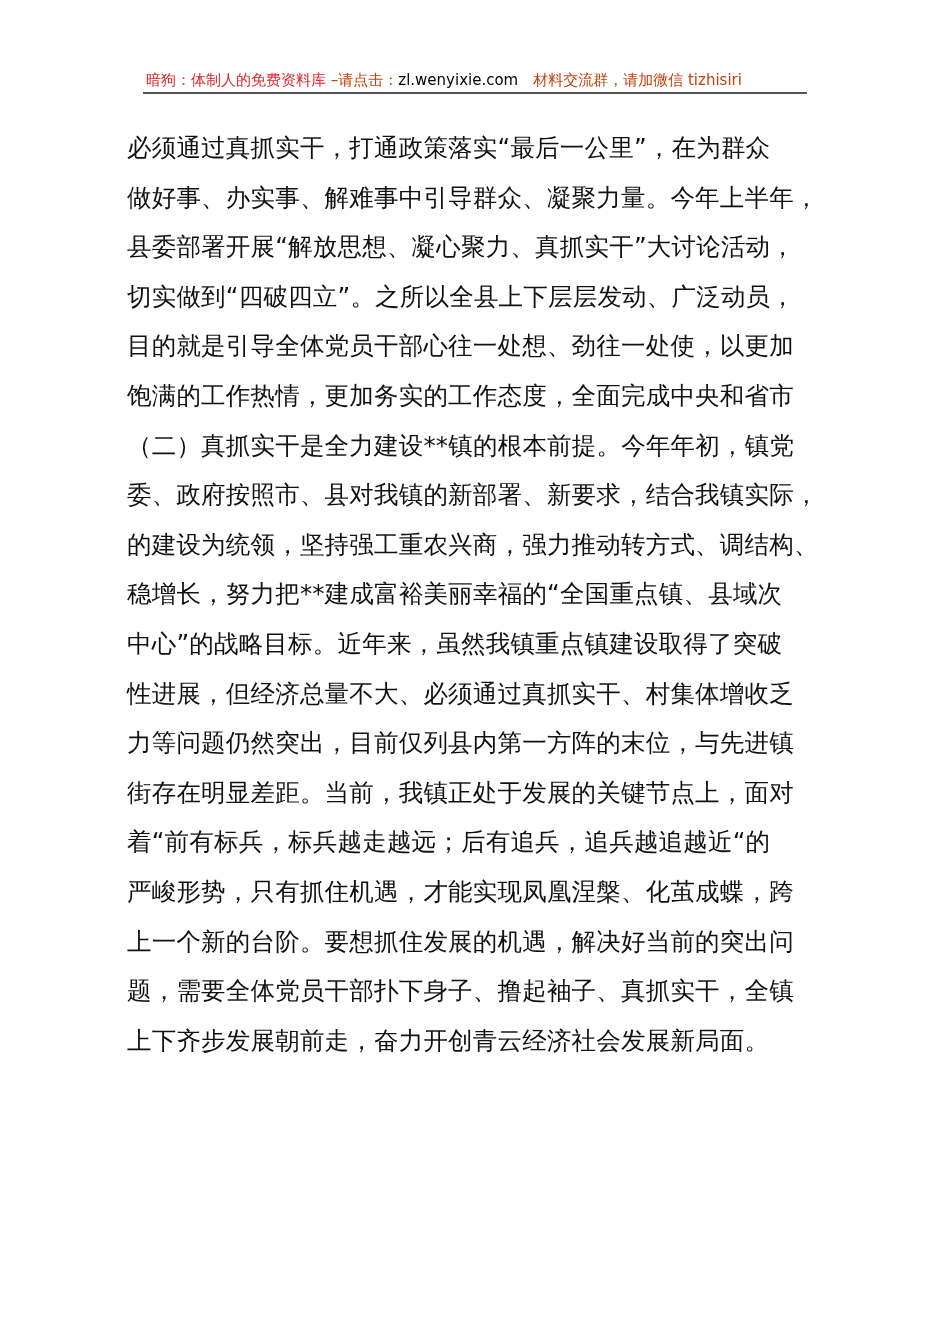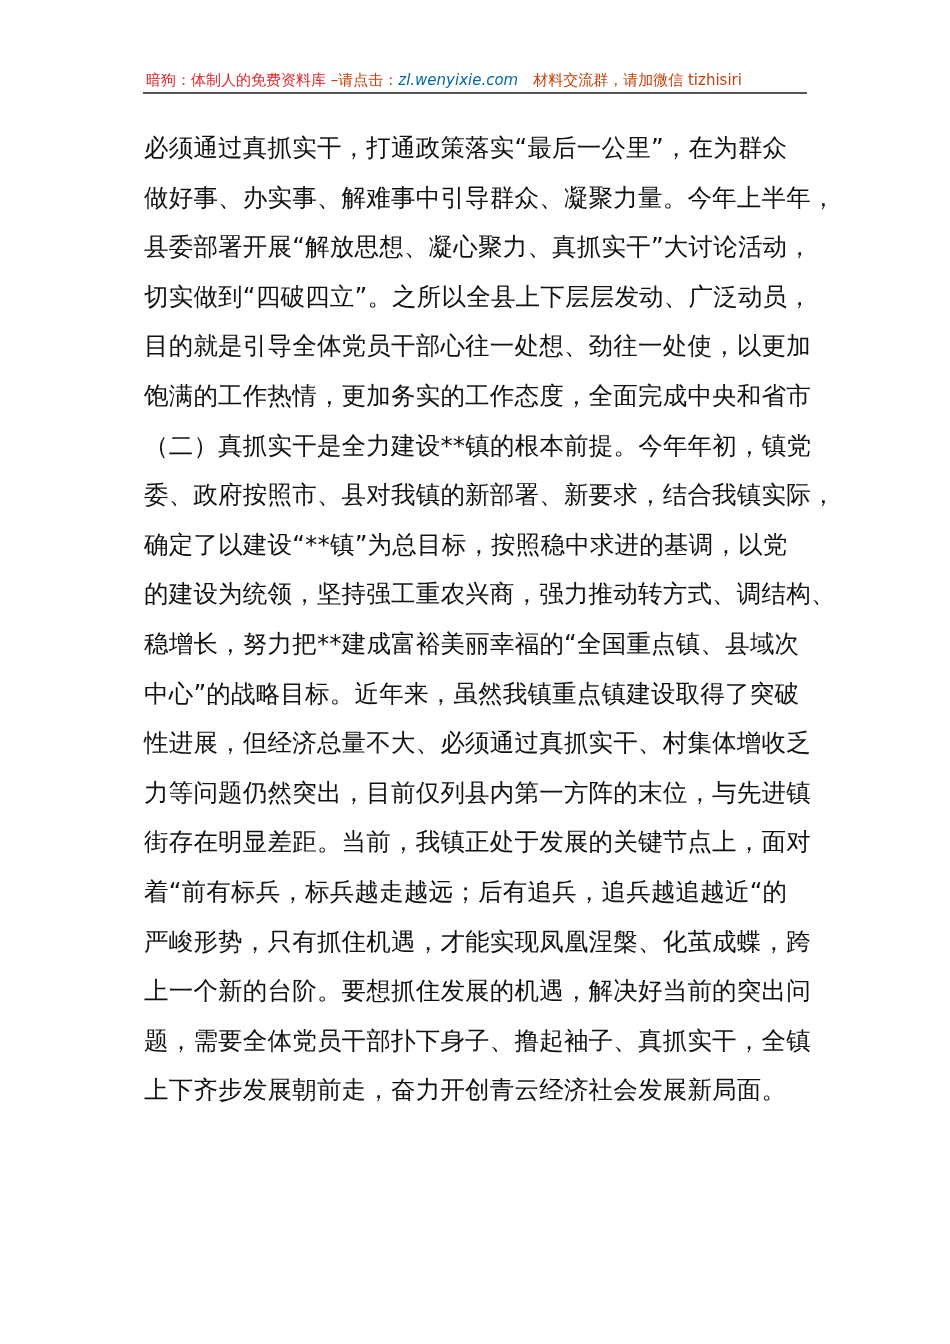--- a/index.html
+++ b/index.html
@@ -1,42 +1,41 @@
 <!DOCTYPE html>
 <html><head>
   <meta charset="utf-8">
   <style>
     html, body { margin: 0; padding: 0; background: #ffffff; }
     body { width: 950px; height: 1344px; position: relative; overflow: hidden; font-family: "DejaVu Sans", "Liberation Sans", sans-serif; }
     .header { position: absolute; left: 146px; top: 68px; width: 660px; height: 24px; font-size: 15px; line-height: 24px; white-space: nowrap; }
     .header .red { color: #e0262a; }
     .header .black { color: #c2410c; }
-    .header .blue { color: #0369a1; font-style: italic; }
+    .header .blue { color: #000000; }
     .rule { position: absolute; left: 143px; top: 92px; width: 664px; height: 2px; background: #555555; }
-    .body-text { position: absolute; left: 144px; top: 123px; width: 690px; }
+    .body-text { position: absolute; left: 127px; top: 123px; width: 690px; }
     .line { height: 49.6px; line-height: 49.6px; font-size: 24.5px; color: #111111; white-space: nowrap; letter-spacing: 0.2px; }
   </style>
 </head>
 <body>
 
 <div class="header">
   <span class="red">暗狗：体制人的免费资料库</span><span class="black"> –请点击：</span><span class="blue">zl.wenyixie.com</span><span class="black">　材料交流群，请加微信 tizhisiri</span>
 </div>
 <div class="rule"></div>
 
 <div class="body-text">
   <div class="line">必须通过真抓实干，打通政策落实“最后一公里”，在为群众</div>
   <div class="line">做好事、办实事、解难事中引导群众、凝聚力量。今年上半年，</div>
   <div class="line">县委部署开展“解放思想、凝心聚力、真抓实干”大讨论活动，</div>
   <div class="line">切实做到“四破四立”。之所以全县上下层层发动、广泛动员，</div>
   <div class="line">目的就是引导全体党员干部心往一处想、劲往一处使，以更加</div>
   <div class="line">饱满的工作热情，更加务实的工作态度，全面完成中央和省市</div>
   <div class="line">（二）真抓实干是全力建设**镇的根本前提。今年年初，镇党</div>
   <div class="line">委、政府按照市、县对我镇的新部署、新要求，结合我镇实际，</div>
-  <div class="line">确定了以建设“**镇”为总目标，按照稳中求进的基调，以党</div>
   <div class="line">的建设为统领，坚持强工重农兴商，强力推动转方式、调结构、</div>
   <div class="line">稳增长，努力把**建成富裕美丽幸福的“全国重点镇、县域次</div>
   <div class="line">中心”的战略目标。近年来，虽然我镇重点镇建设取得了突破</div>
   <div class="line">性进展，但经济总量不大、必须通过真抓实干、村集体增收乏</div>
   <div class="line">力等问题仍然突出，目前仅列县内第一方阵的末位，与先进镇</div>
   <div class="line">街存在明显差距。当前，我镇正处于发展的关键节点上，面对</div>
   <div class="line">着“前有标兵，标兵越走越远；后有追兵，追兵越追越近“的</div>
   <div class="line">严峻形势，只有抓住机遇，才能实现凤凰涅槃、化茧成蝶，跨</div>
   <div class="line">上一个新的台阶。要想抓住发展的机遇，解决好当前的突出问</div>
   <div class="line">题，需要全体党员干部扑下身子、撸起袖子、真抓实干，全镇</div>

